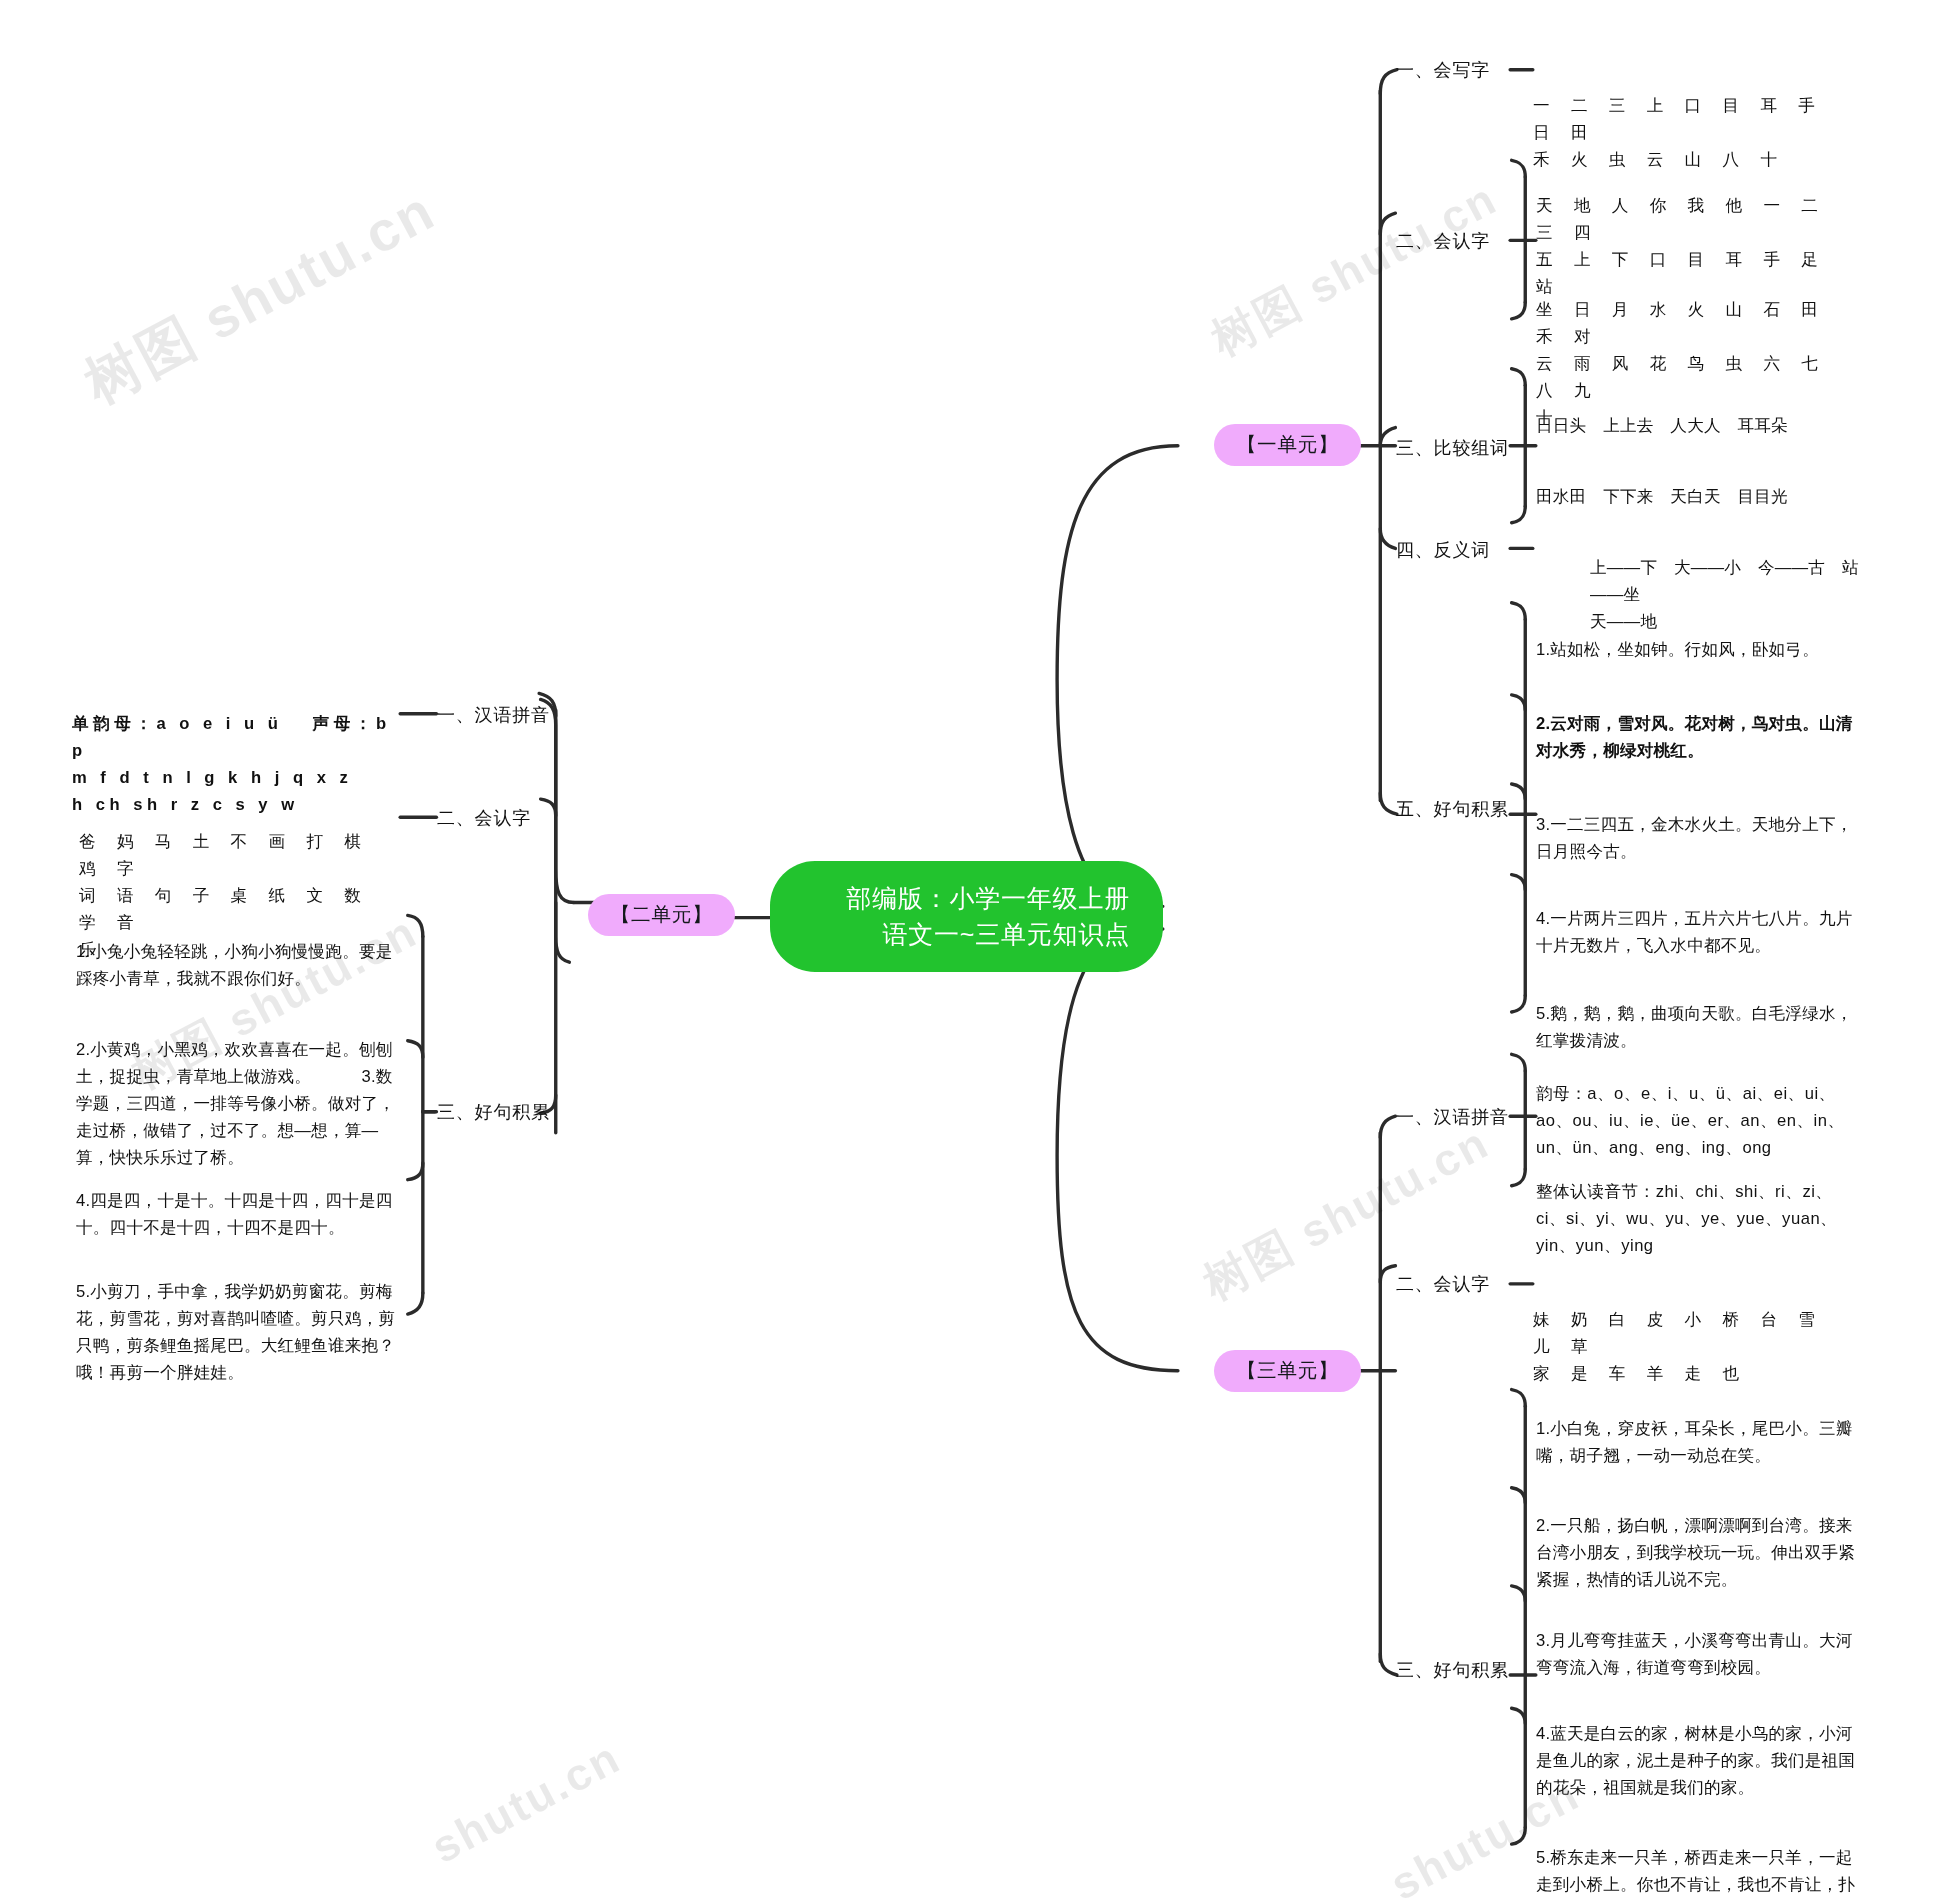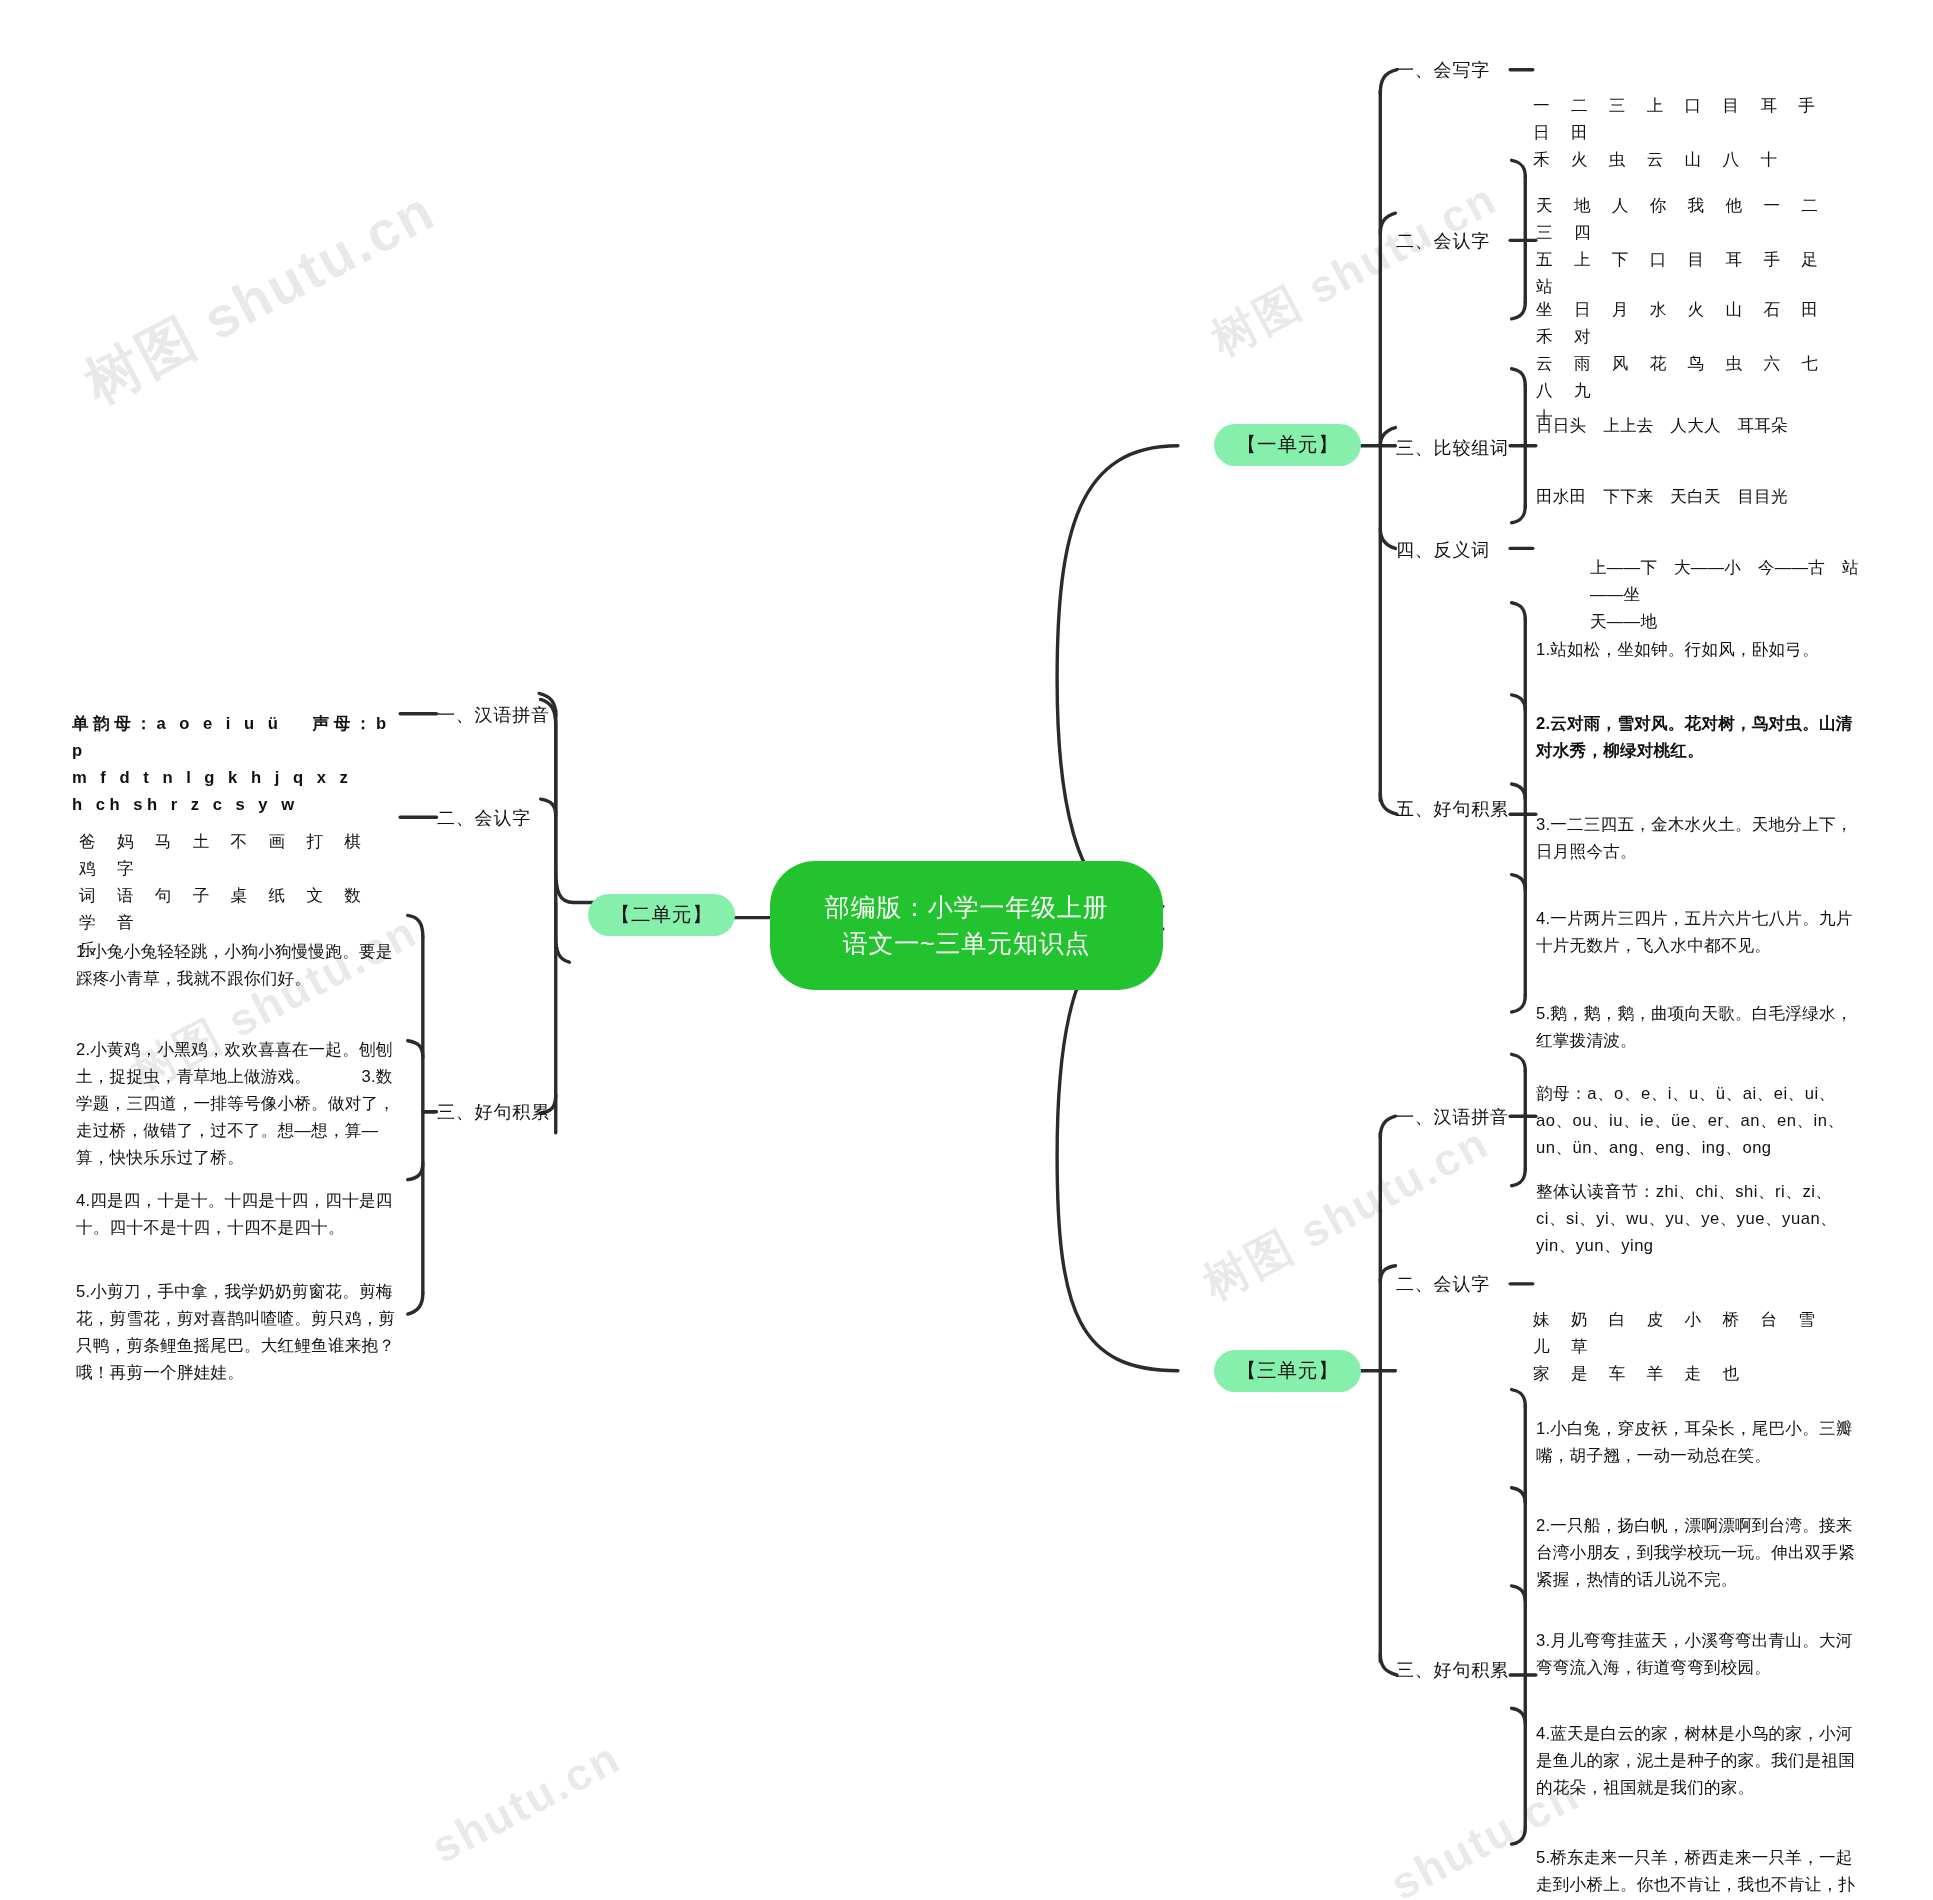--- a/index.html
+++ b/index.html
@@ -27,30 +27,30 @@
   }
   .node {
     position: absolute;
     box-sizing: border-box;
   }
   
   .root {
     background: #22c32e;
     color: #ffffff;
     border-radius: 45px;
-    padding: 28px 33px;
+    padding: 19px 33px;
     font-size: 25px;
     line-height: 1.45;
-    text-align: center;
+    text-align: right;
     letter-spacing: 0.8px;
     white-space: pre-line;
   }
   
   .unit {
-    background: #86efac;
+    background: #f0abfc;
     color: #14181b;
     border-radius: 26px;
     padding: 9px 22.7px;
     font-size: 19.6px;
     line-height: 1.2;
     white-space: nowrap;
     letter-spacing: 0.8px;
   }
   
   .sec {

